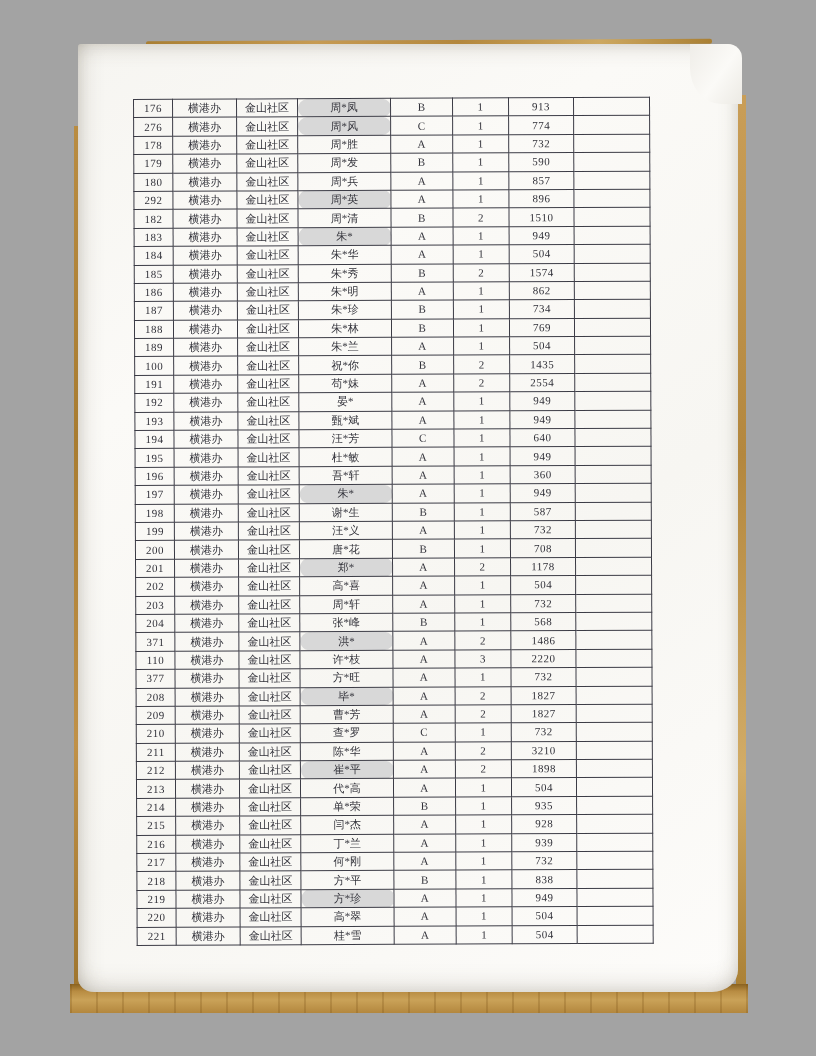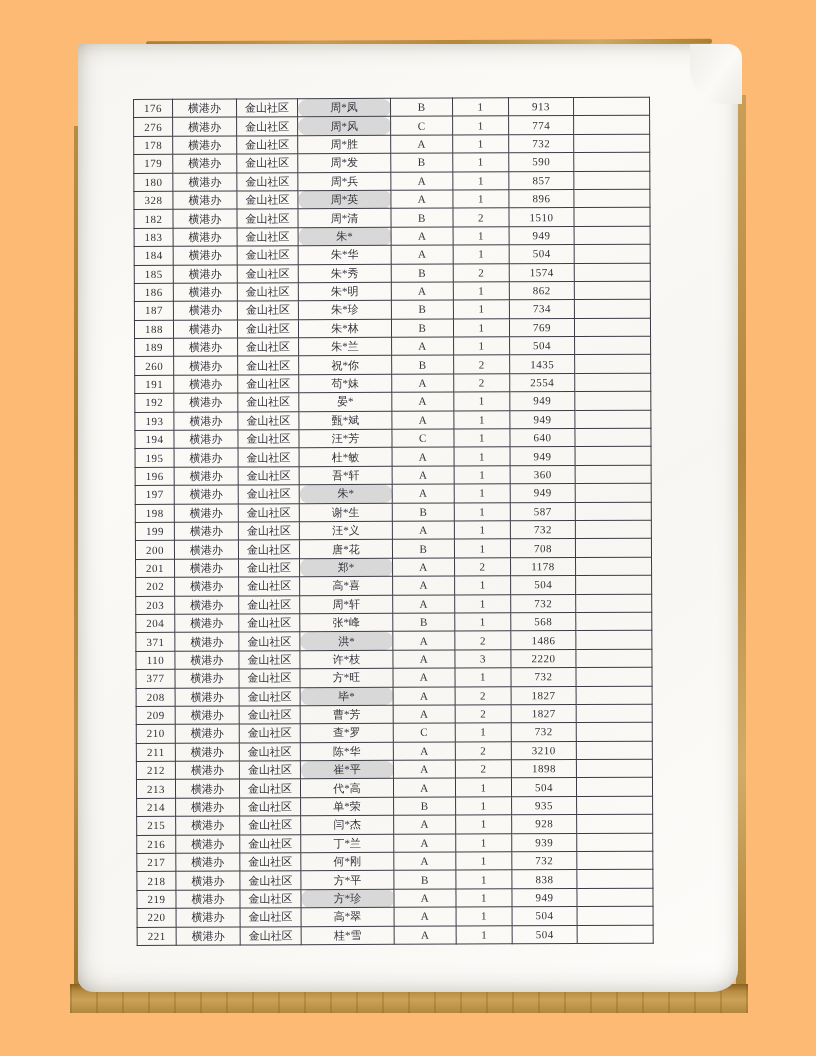--- a/index.html
+++ b/index.html
@@ -8,21 +8,21 @@
     width: 816px;
     height: 1056px;
     background: #ffffff;
     font-family: "Liberation Serif", "DejaVu Serif", serif;
     overflow: hidden;
   }
   .scene {
     position: relative;
     width: 816px;
     height: 1056px;
-    background: #fdba74;
+    background: #a3a3a3;
   }
   
   .wood {
     position: absolute;
     background: linear-gradient(90deg, #a97f33 0%, #c69b54 30%, #b3873e 55%, #cda861 80%, #a97f33 100%);
   }
   .wood-top {
     left: 146px; top: 40px; width: 566px; height: 5px;
     transform: rotate(-0.25deg);
     border-radius: 2px;
@@ -158,21 +158,21 @@
           <td class="num">180</td>
           <td>横港办</td>
           <td>金山社区</td>
           <td>周*兵</td>
           <td class="num">A</td>
           <td class="num">1</td>
           <td class="num">857</td>
           <td></td>
         </tr>
         <tr>
-          <td class="num">328</td>
+          <td class="num">292</td>
           <td>横港办</td>
           <td>金山社区</td>
           <td class="hl">周*英</td>
           <td class="num">A</td>
           <td class="num">1</td>
           <td class="num">896</td>
           <td></td>
         </tr>
         <tr>
           <td class="num">182</td>
@@ -248,21 +248,21 @@
           <td class="num">189</td>
           <td>横港办</td>
           <td>金山社区</td>
           <td>朱*兰</td>
           <td class="num">A</td>
           <td class="num">1</td>
           <td class="num">504</td>
           <td></td>
         </tr>
         <tr>
-          <td class="num">260</td>
+          <td class="num">100</td>
           <td>横港办</td>
           <td>金山社区</td>
           <td>祝*你</td>
           <td class="num">B</td>
           <td class="num">2</td>
           <td class="num">1435</td>
           <td></td>
         </tr>
         <tr>
           <td class="num">191</td>

